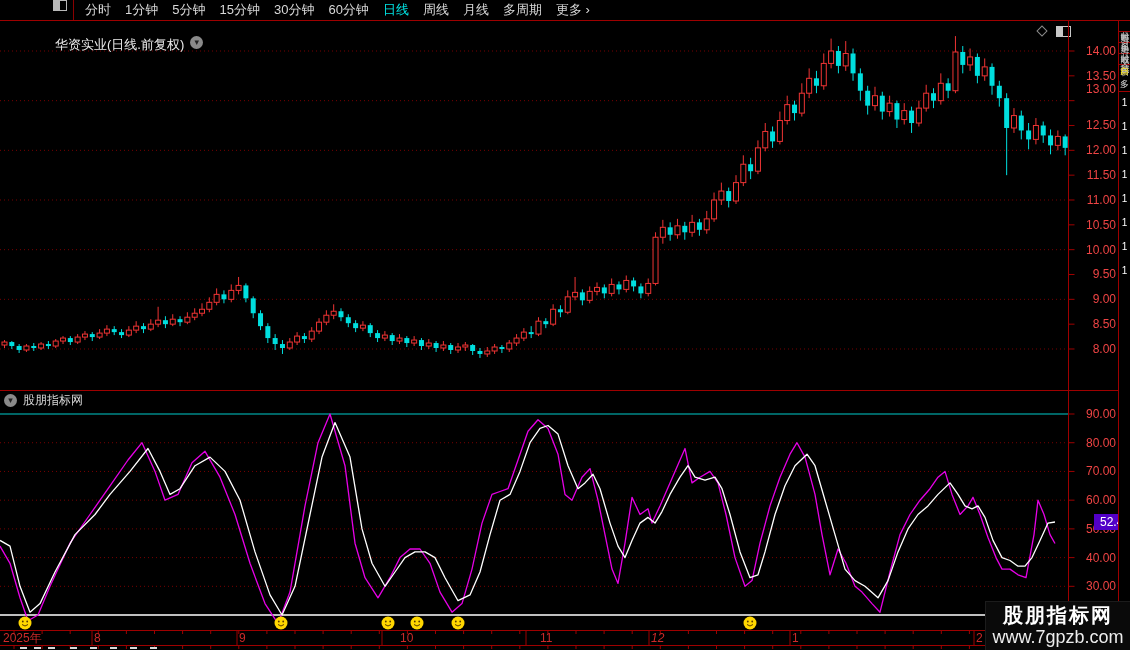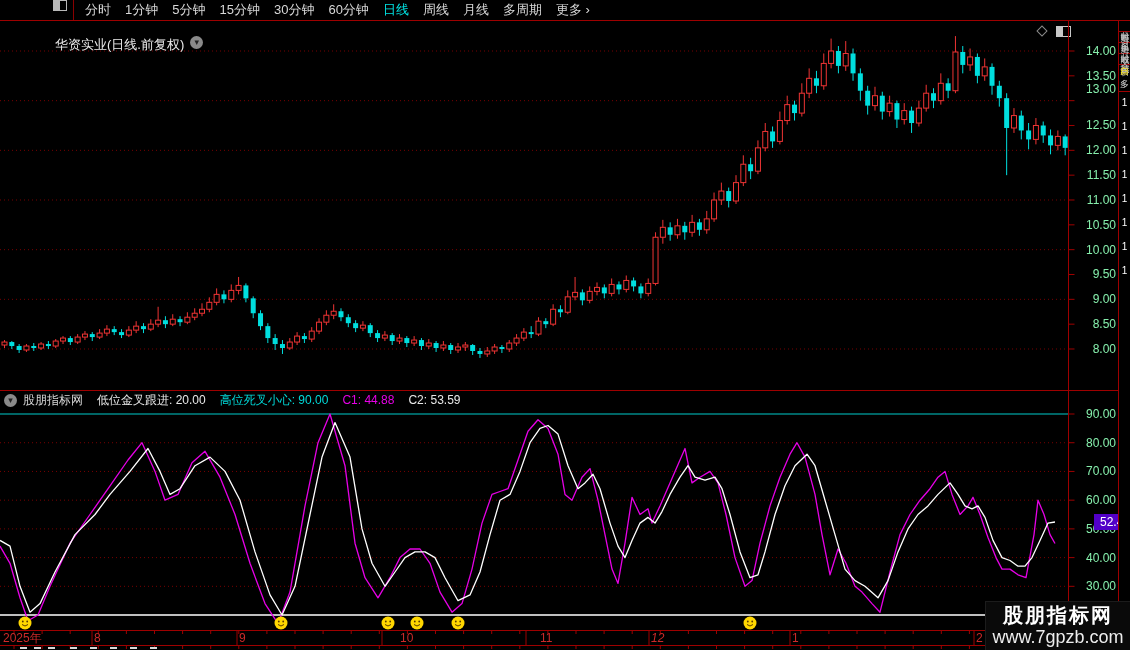--- a/index.html
+++ b/index.html
@@ -24,21 +24,21 @@
                  font-size:9px; line-height:12px; text-align:center; margin-left:6px; display:inline-block; }
   #diamond-icon { position:absolute; left:1038px; top:27px; width:8px; height:8px;
                   border:1px solid #8a8a8a; transform:rotate(45deg); }
   #window-icon { position:absolute; left:1056px; top:26px; width:15px; height:11px;
                  border:1px solid #c8c8c8; }
   #window-icon::after { content:""; position:absolute; left:0; top:0; width:6px; height:9px; background:#c8c8c8; }
   
   #chart-svg { position:absolute; left:0; top:0; }
   
   .axis-label { position:absolute; left:1071px; width:45px; text-align:right; font-size:12px;
-                color:#86efac; line-height:14px; }
+                color:#ef4444; line-height:14px; }
   #value-badge { position:absolute; left:1070px; top:514px; width:72px; height:16px; background:#5200c8;
                  color:#fff; font-size:12px; line-height:16px; padding-left:6px; z-index:3;margin-left:24px; }
   .date-label { position:absolute; top:632px; font-size:12px; color:#cc2a2a; line-height:13px; }
   
   #ind-header { position:absolute; left:4px; top:392px; height:17px; display:flex; align-items:center;
                 font-size:12px; white-space:nowrap; }
   #ind-header .seg { margin-right:14px; }
   
   #right-strip { position:absolute; left:1118px; top:21px; width:12px; height:629px;
                  border-left:1px solid #9e0000; background:#000; z-index:4; }
@@ -544,21 +544,20 @@
       <div class="axis-label" style="top: 464.44px;">70.00</div>
       <div class="axis-label" style="top: 493.16px;">60.00</div>
       <div class="axis-label" style="top: 521.88px;">50.00</div>
       <div class="axis-label" style="top: 550.6px;">40.00</div>
       <div class="axis-label" style="top: 579.32px;">30.00</div>
     </div>
 
   <div id="ind-header">
     <span class="chev-circle" style="margin:0 6px 0 0">▾</span>
     <span class="seg" style="color:#d8d8d8">股朋指标网</span>
-    <span id="ind-params"><span class="seg" style="color: rgb(232, 232, 232);">低位金叉跟进: 20.00</span><span class="seg" style="color: rgb(0, 217, 217);">高位死叉小心: 90.00</span><span class="seg" style="color: rgb(230, 0, 230);">C1: 44.88</span><span class="seg" style="color: rgb(232, 232, 232);">C2: 53.59</span></span>
   </div>
 
   <div id="value-badge">52.42</div>
 
   <div id="date-labels">
       <div class="date-label" style="left: 3px;">2025年</div>
       <div class="date-label" style="left: 94px;">8</div>
       <div class="date-label" style="left: 239px;">9</div>
       <div class="date-label" style="left: 384px; padding-left: 16px;">10</div>
       <div class="date-label" style="left: 540px;">11</div>

